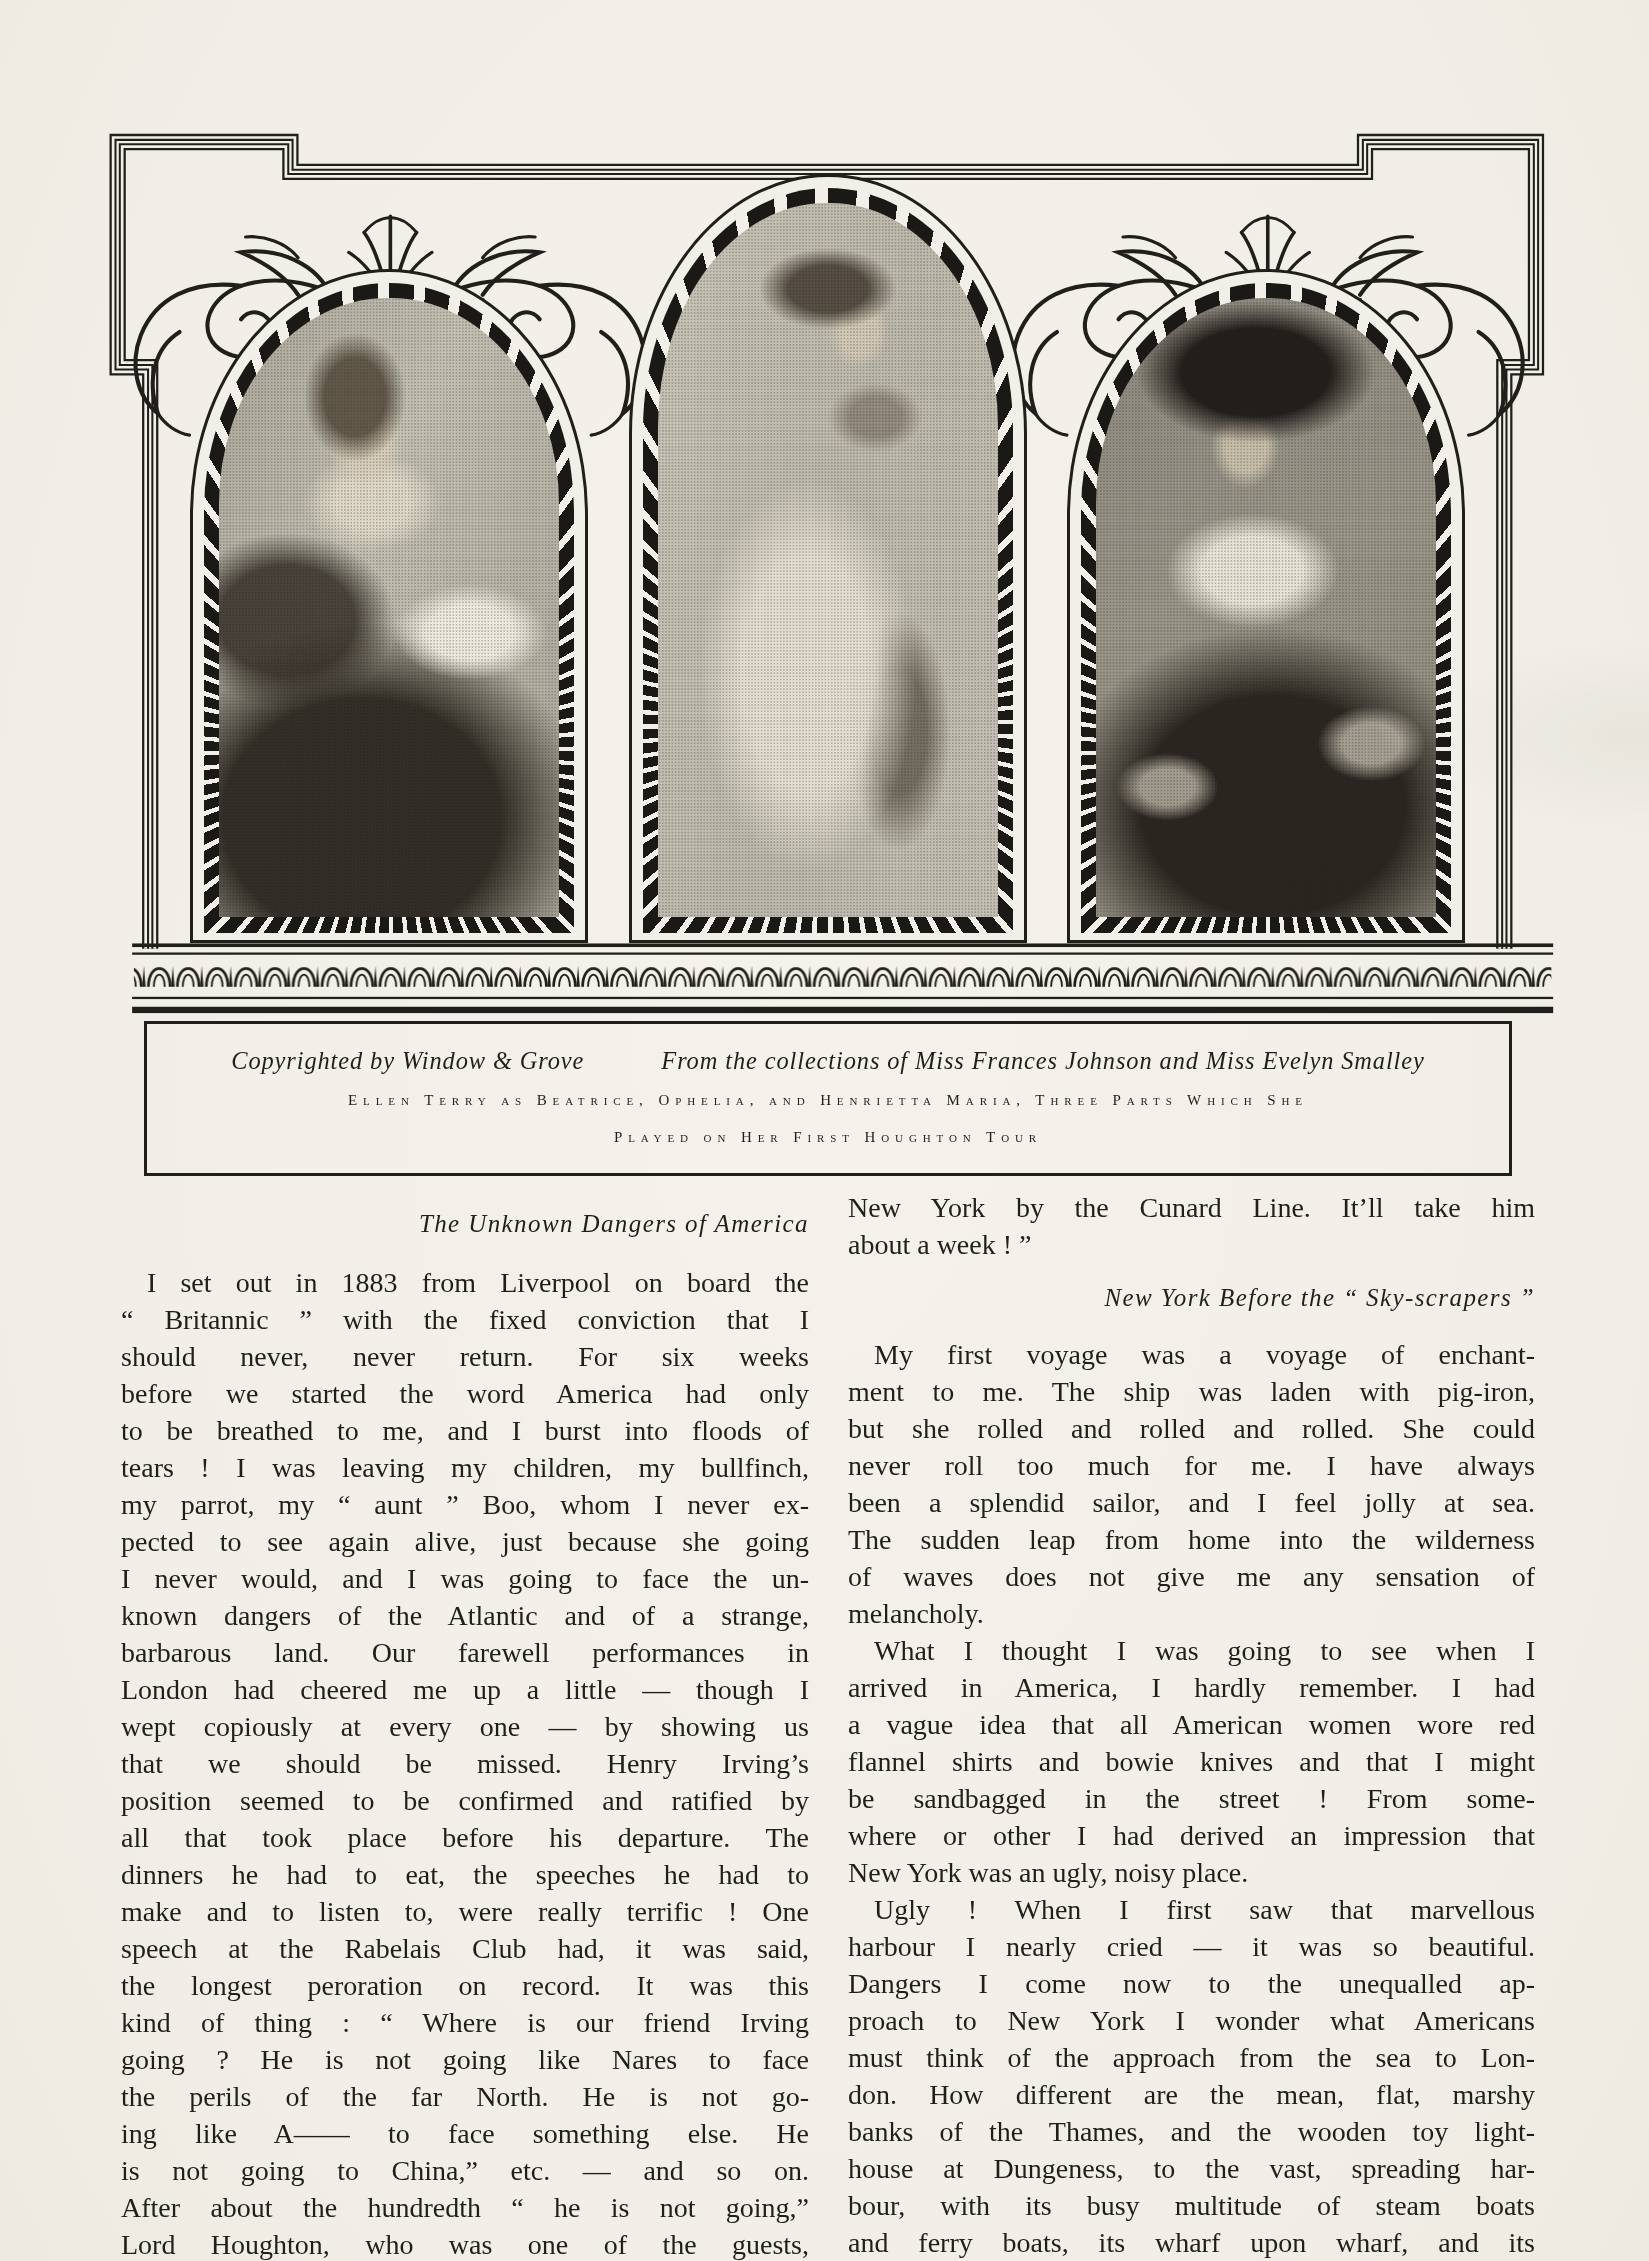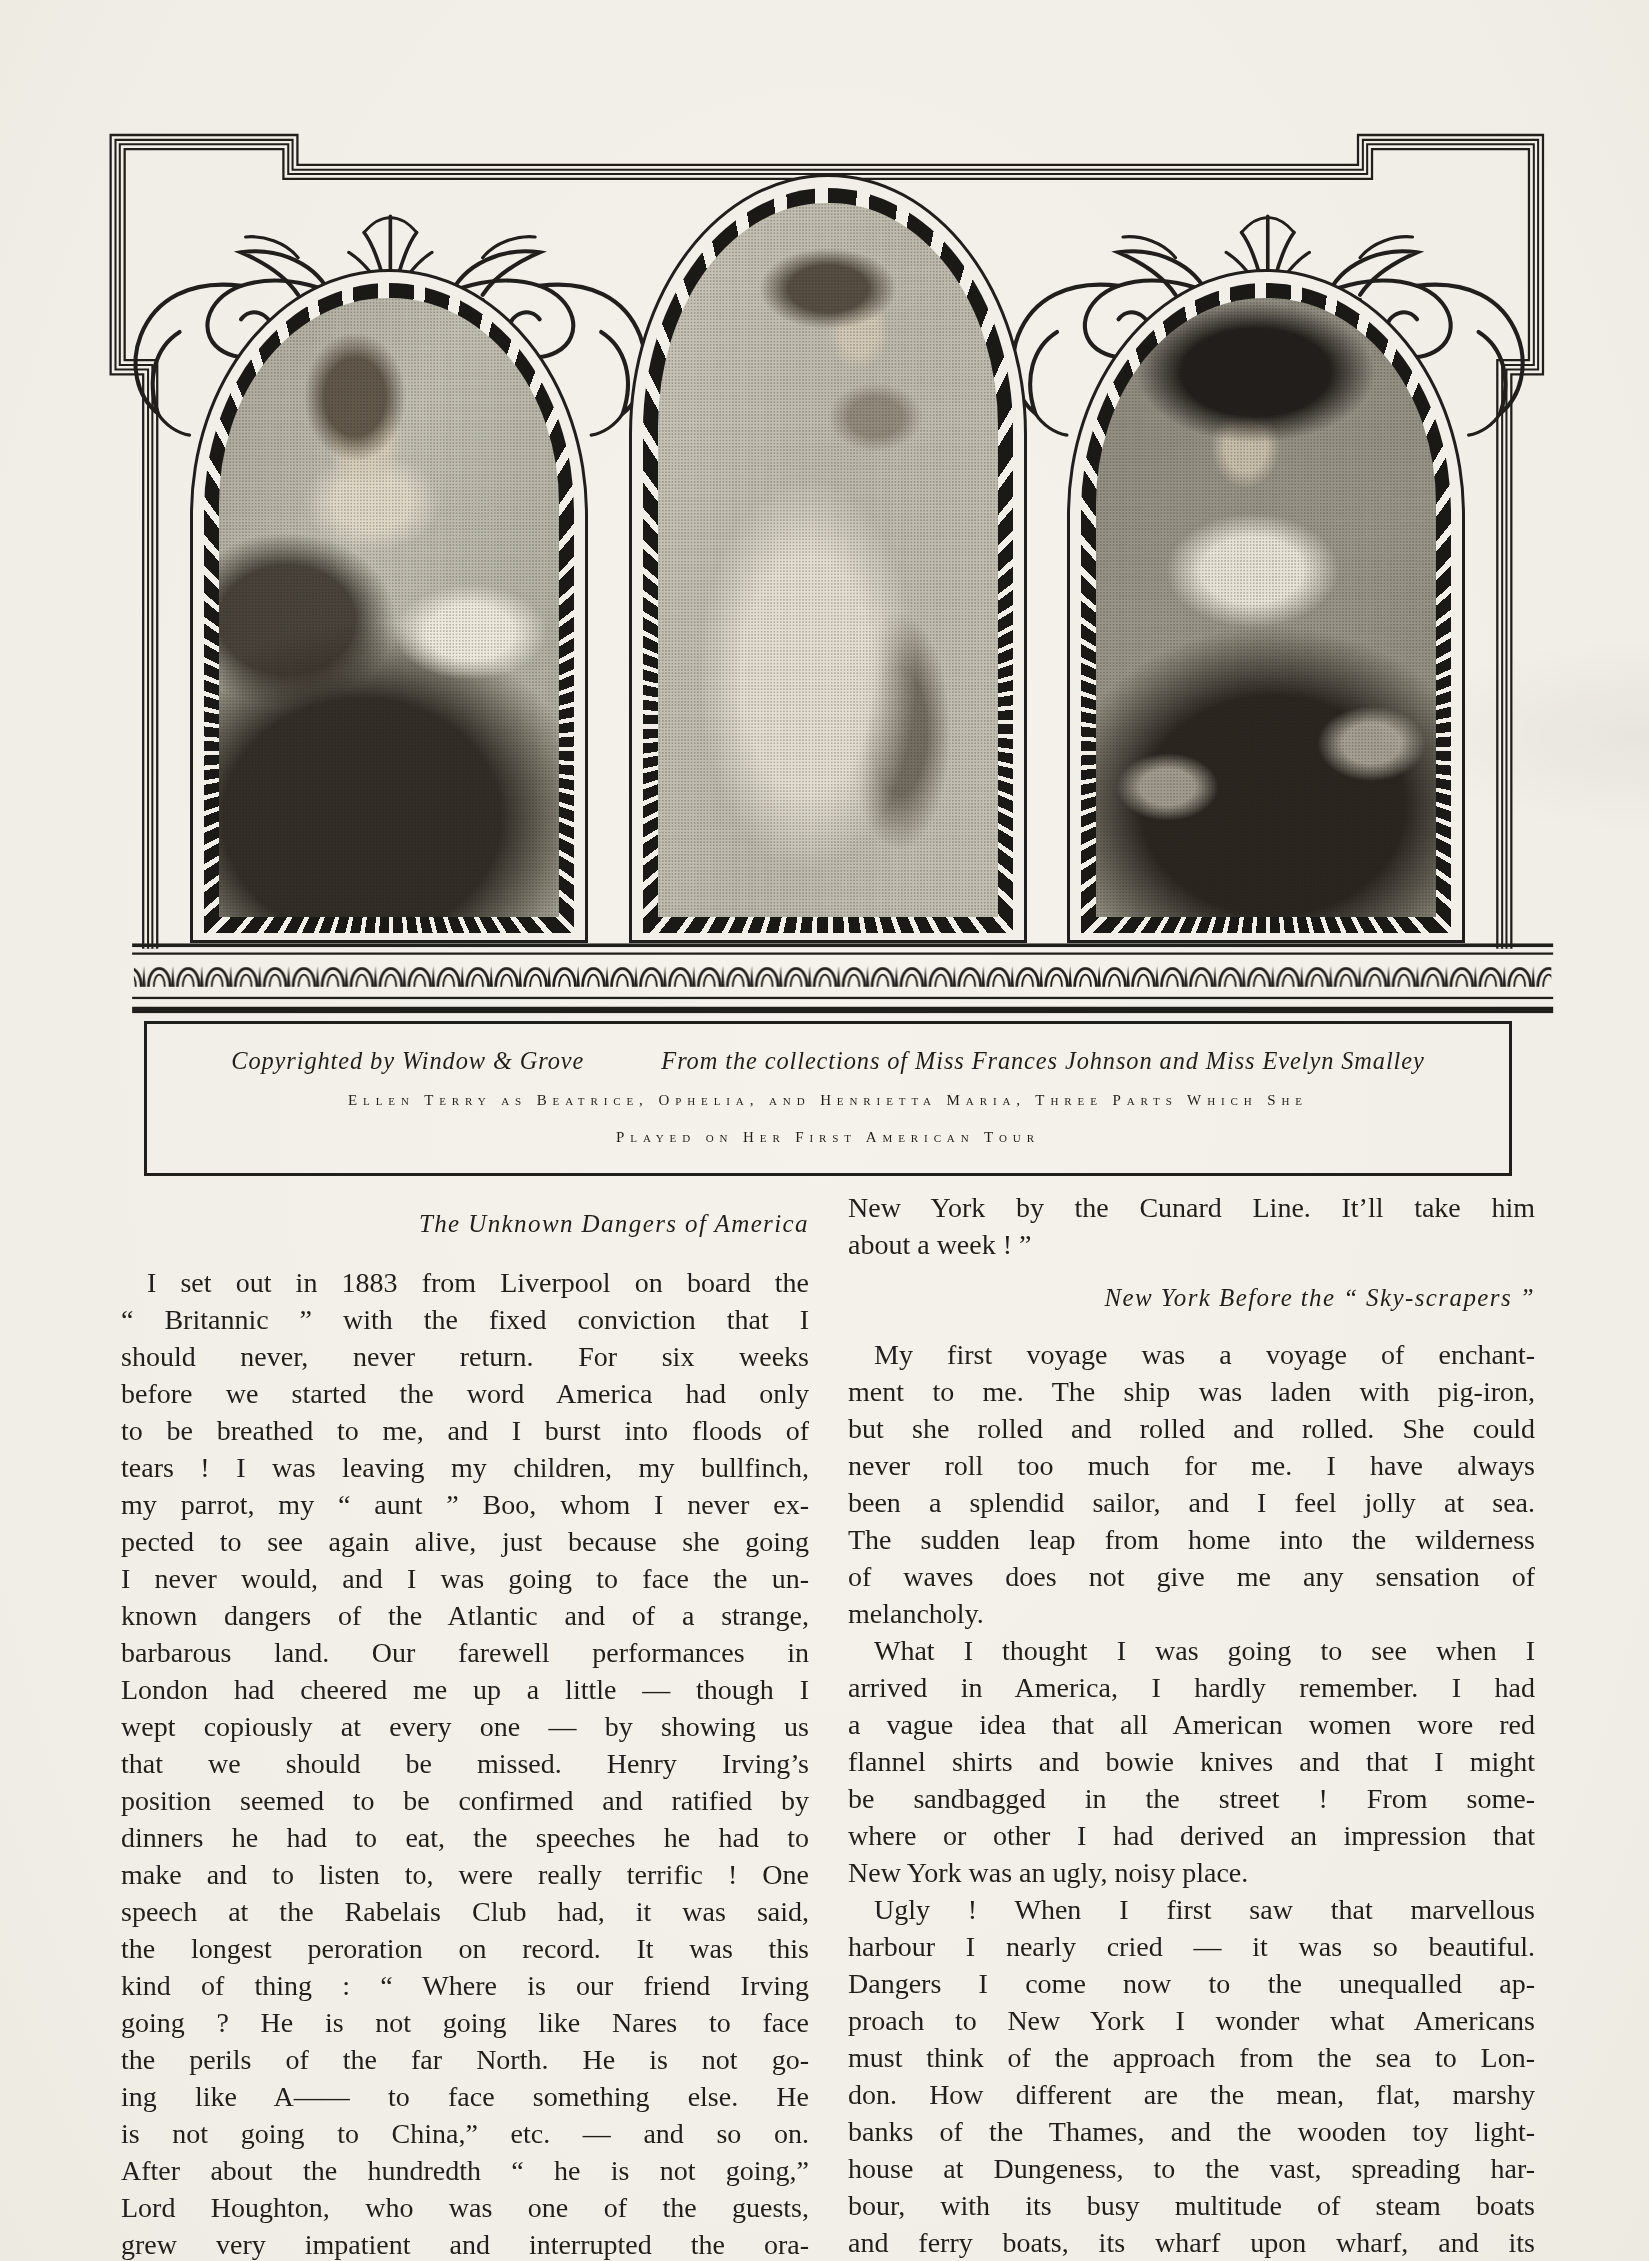--- a/index.html
+++ b/index.html
@@ -153,21 +153,21 @@
     <div class="band"></div>
     <div class="photo" id="photo-right"></div>
   </div>
 
   <div class="caption-box">
     <div class="credit-row">
       <span>Copyrighted by Window &amp; Grove</span>
       <span>From the collections of Miss Frances Johnson and Miss Evelyn Smalley</span>
     </div>
     <div class="caps-line">Ellen Terry as Beatrice, Ophelia, and Henrietta Maria, Three Parts Which She</div>
-    <div class="caps-line">Played on Her First American Tour</div>
+    <div class="caps-line">Played on Her First Houghton Tour</div>
   </div>
 </div>
 
 <div class="col" id="col-left">
   <h2 class="col-heading">The Unknown Dangers of America</h2>
   <div>
       <div class="bodyline ind">I set out in 1883 from Liverpool on board the</div>
       <div class="bodyline">“ Britannic ” with the fixed conviction that I</div>
       <div class="bodyline">should never, never return.  For six weeks</div>
       <div class="bodyline">before we started the word America had only</div>
@@ -175,20 +175,21 @@
       <div class="bodyline">tears !  I was leaving my children, my bullfinch,</div>
       <div class="bodyline">my parrot, my “ aunt ” Boo, whom I never ex-</div>
       <div class="bodyline">pected to see again alive, just because she going</div>
       <div class="bodyline">I never would, and I was going to face the un-</div>
       <div class="bodyline">known dangers of the Atlantic and of a strange,</div>
       <div class="bodyline">barbarous land.  Our farewell performances in</div>
       <div class="bodyline">London had cheered me up a little — though I</div>
       <div class="bodyline">wept copiously at every one — by showing us</div>
       <div class="bodyline">that we should be missed.  Henry Irving’s</div>
       <div class="bodyline">position seemed to be confirmed and ratified by</div>
+      <div class="bodyline">all that took place before his departure.  The</div>
       <div class="bodyline">dinners he had to eat, the speeches he had to</div>
       <div class="bodyline">make and to listen to, were really terrific !  One</div>
       <div class="bodyline">speech at the Rabelais Club had, it was said,</div>
       <div class="bodyline">the longest peroration on record.  It was this</div>
       <div class="bodyline">kind of thing :  “ Where is our friend Irving</div>
       <div class="bodyline">going ?  He is not going like Nares to face</div>
       <div class="bodyline">the perils of the far North.  He is not go-</div>
       <div class="bodyline">ing like A—— to face something else.  He</div>
       <div class="bodyline">is not going to China,” etc. — and so on.</div>
       <div class="bodyline">After about the hundredth “ he is not going,”</div>

